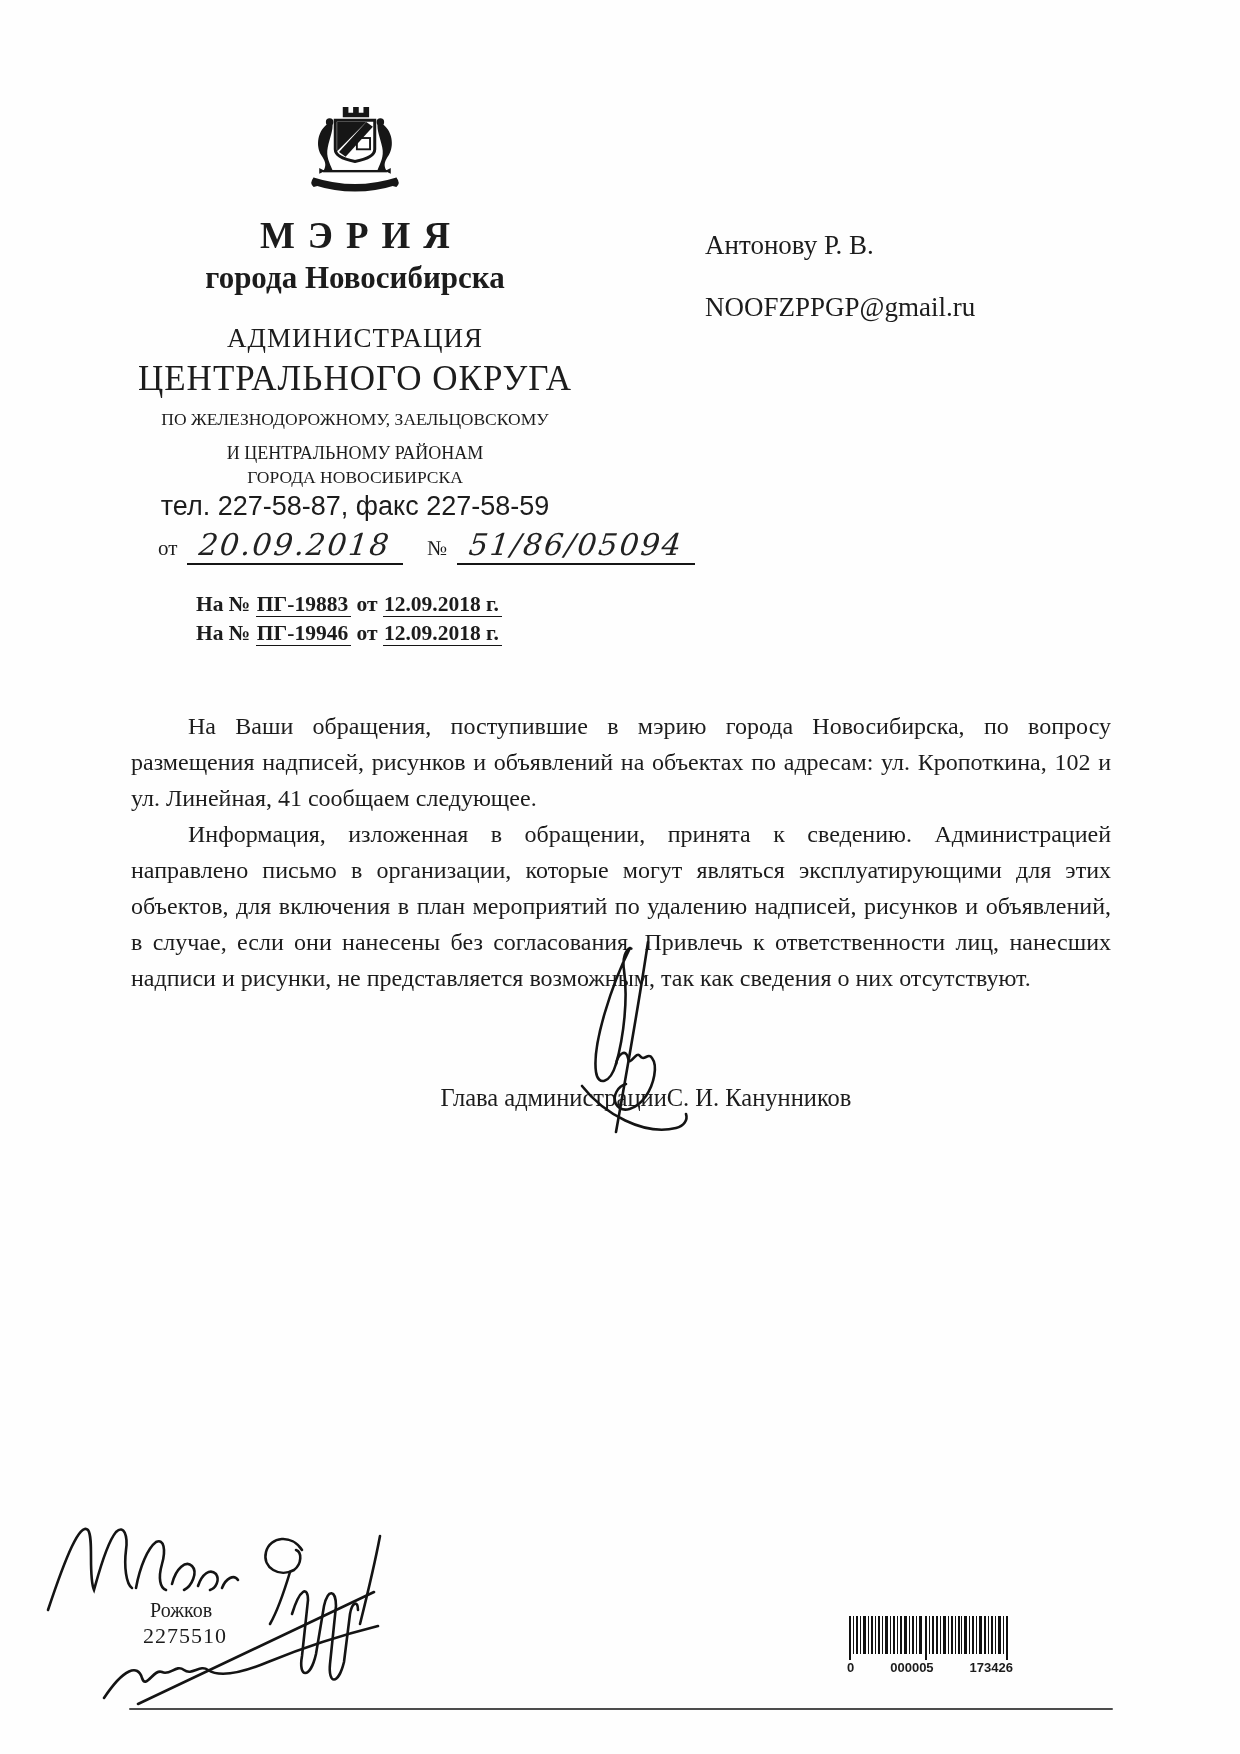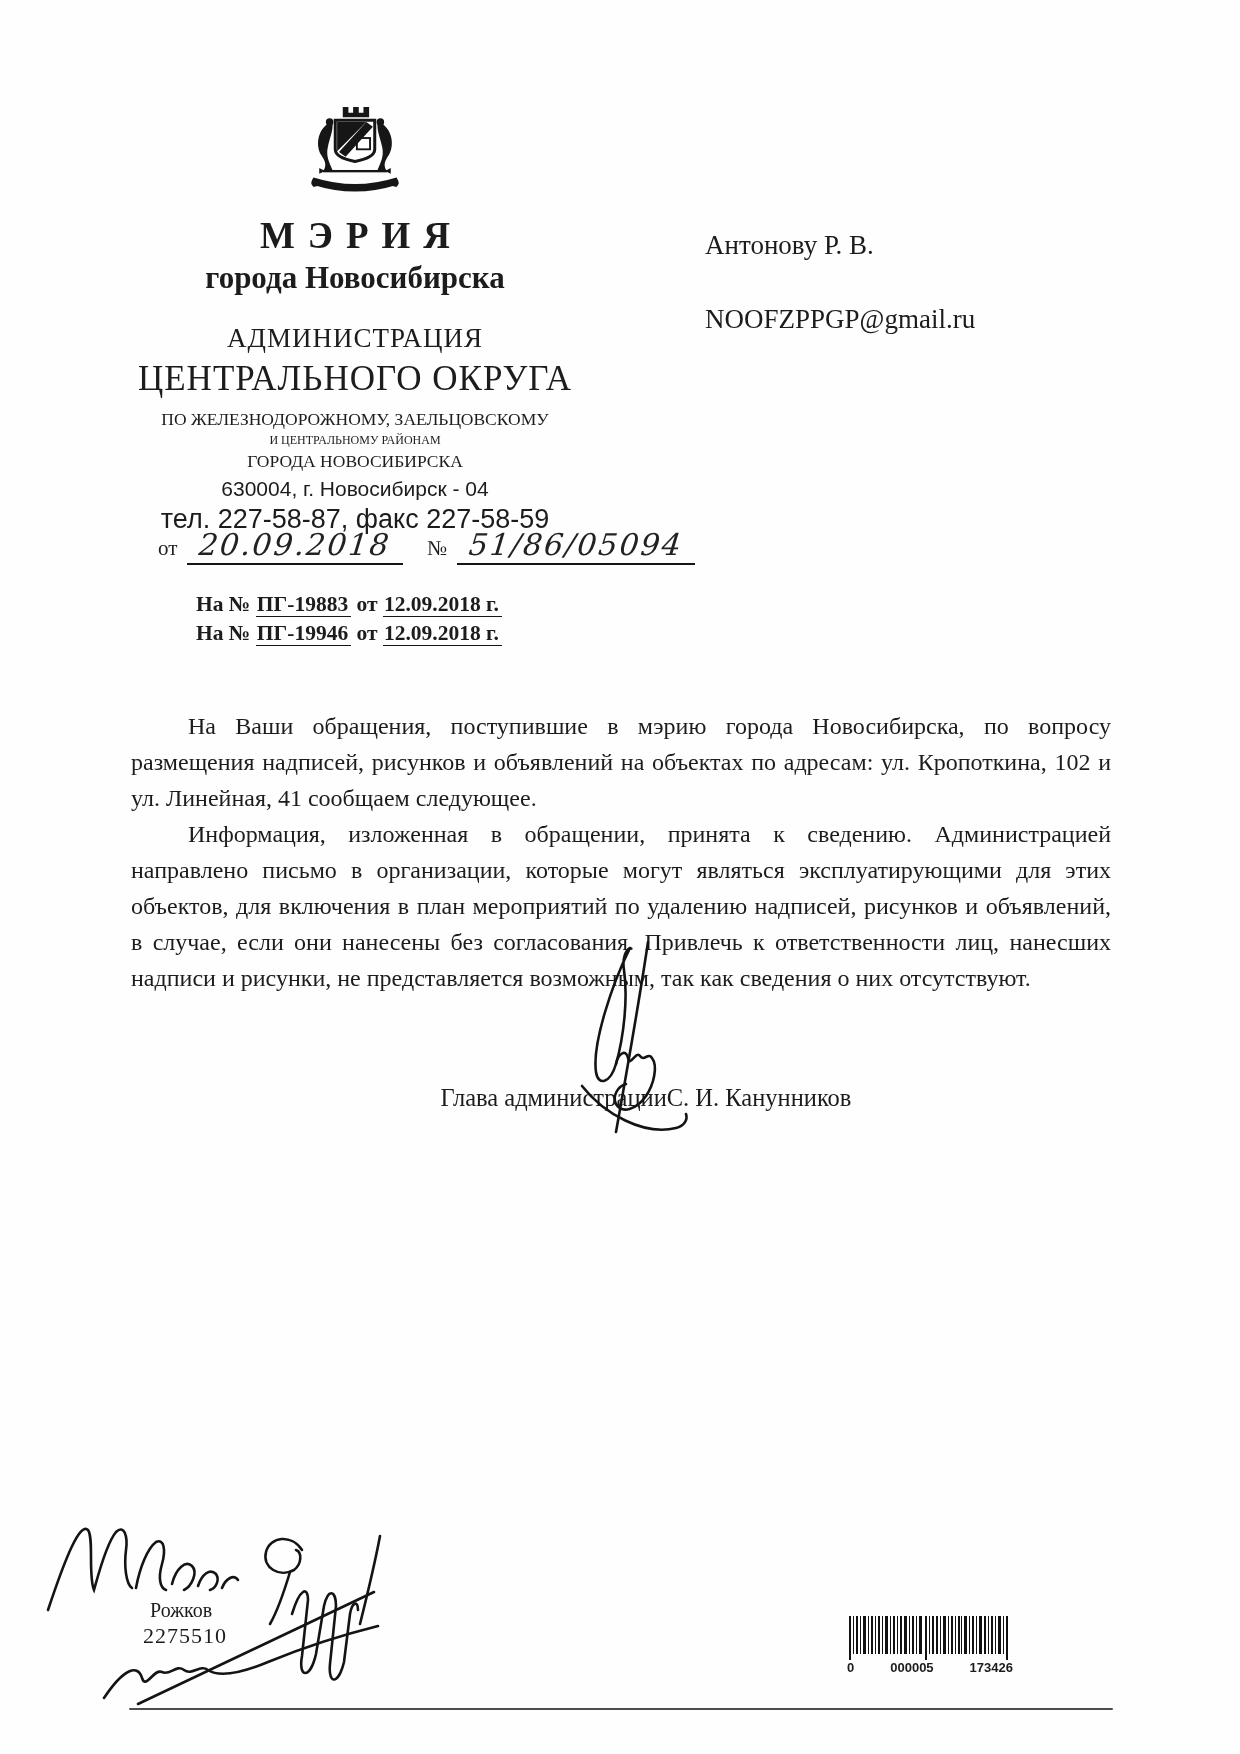--- a/index.html
+++ b/index.html
@@ -23,21 +23,21 @@
   .org-title{
     font-size:37px;font-weight:bold;letter-spacing:13px;
     margin-top:12px;padding-left:13px;
   }
   .org-subtitle{
     font-size:31px;font-weight:bold;margin-top:3px;
   }
   .dept1{font-size:27px;margin-top:27px;letter-spacing:1px;}
   .dept2{font-size:35px;margin-top:5px;letter-spacing:1px;}
   .districts1{font-size:17.5px;margin-top:10px;}
-  .districts2{font-size:12px;margin-top:3px;}
+  .districts2{font-size:18px;margin-top:13px;}
   .districts3{font-size:17.5px;margin-top:3px;}
   .addr1{font-size:21px;margin-top:5px;font-family:"Liberation Sans",sans-serif;}
   .addr2{font-size:21px;margin-top:3px;font-family:"Liberation Sans",sans-serif;}
   .phone{font-size:27px;margin-top:3px;font-family:"Liberation Sans",sans-serif;}
 
   
   .outgoing-line{
     left:158px;top:527px;
     display:flex;align-items:baseline;gap:10px;
     font-size:21px;
@@ -63,21 +63,21 @@
   .ref-line span{display:inline;font-weight:bold;}
   .ref-underlined{border-bottom:1.5px solid #151515;padding:0 3px 0 1px;}
   .ref-gap{display:inline-block;width:10px;}
   .underline-ext{
     display:inline-block;width:26px;height:1px;
     border-bottom:1.5px solid #151515;vertical-align:baseline;
   }
 
   
   .recipient-name{left:705px;top:230px;font-size:27px;}
-  .recipient-email{left:705px;top:304px;font-size:27px;}
+  .recipient-email{left:705px;top:292px;font-size:27px;}
 
   
   .letter-body{
     left:131px;top:708px;width:980px;
     font-size:24px;line-height:36px;
     text-align:justify;
   }
   .letter-body p{margin:0;text-indent:57px;}
 
   
@@ -134,21 +134,20 @@
       <path d="M6,76 q-5,6 0,10 l8,-2 z"></path>
       <path d="M94,76 q5,6 0,10 l-8,-2 z"></path>
     </svg>
     <div class="org-title">МЭРИЯ</div>
     <div class="org-subtitle">города Новосибирска</div>
     <div class="dept1">АДМИНИСТРАЦИЯ</div>
     <div class="dept2">ЦЕНТРАЛЬНОГО ОКРУГА</div>
     <div class="districts1">ПО ЖЕЛЕЗНОДОРОЖНОМУ, ЗАЕЛЬЦОВСКОМУ</div>
     <div class="districts2">И ЦЕНТРАЛЬНОМУ РАЙОНАМ</div>
     <div class="districts3">ГОРОДА НОВОСИБИРСКА</div>
-    <div class="addr1">630004, г. Новосибирск - 04</div>
     <div class="phone">тел. 227-58-87, факс 227-58-59</div>
   </div>
 
   <div class="abs outgoing-line">
     <span>от</span>
     <span class="u-field"><span class="hand">20.09.2018</span></span>
     <span class="no-label">№</span>
     <span class="u-field"><span class="hand">51/86/05094</span></span>
   </div>
 

